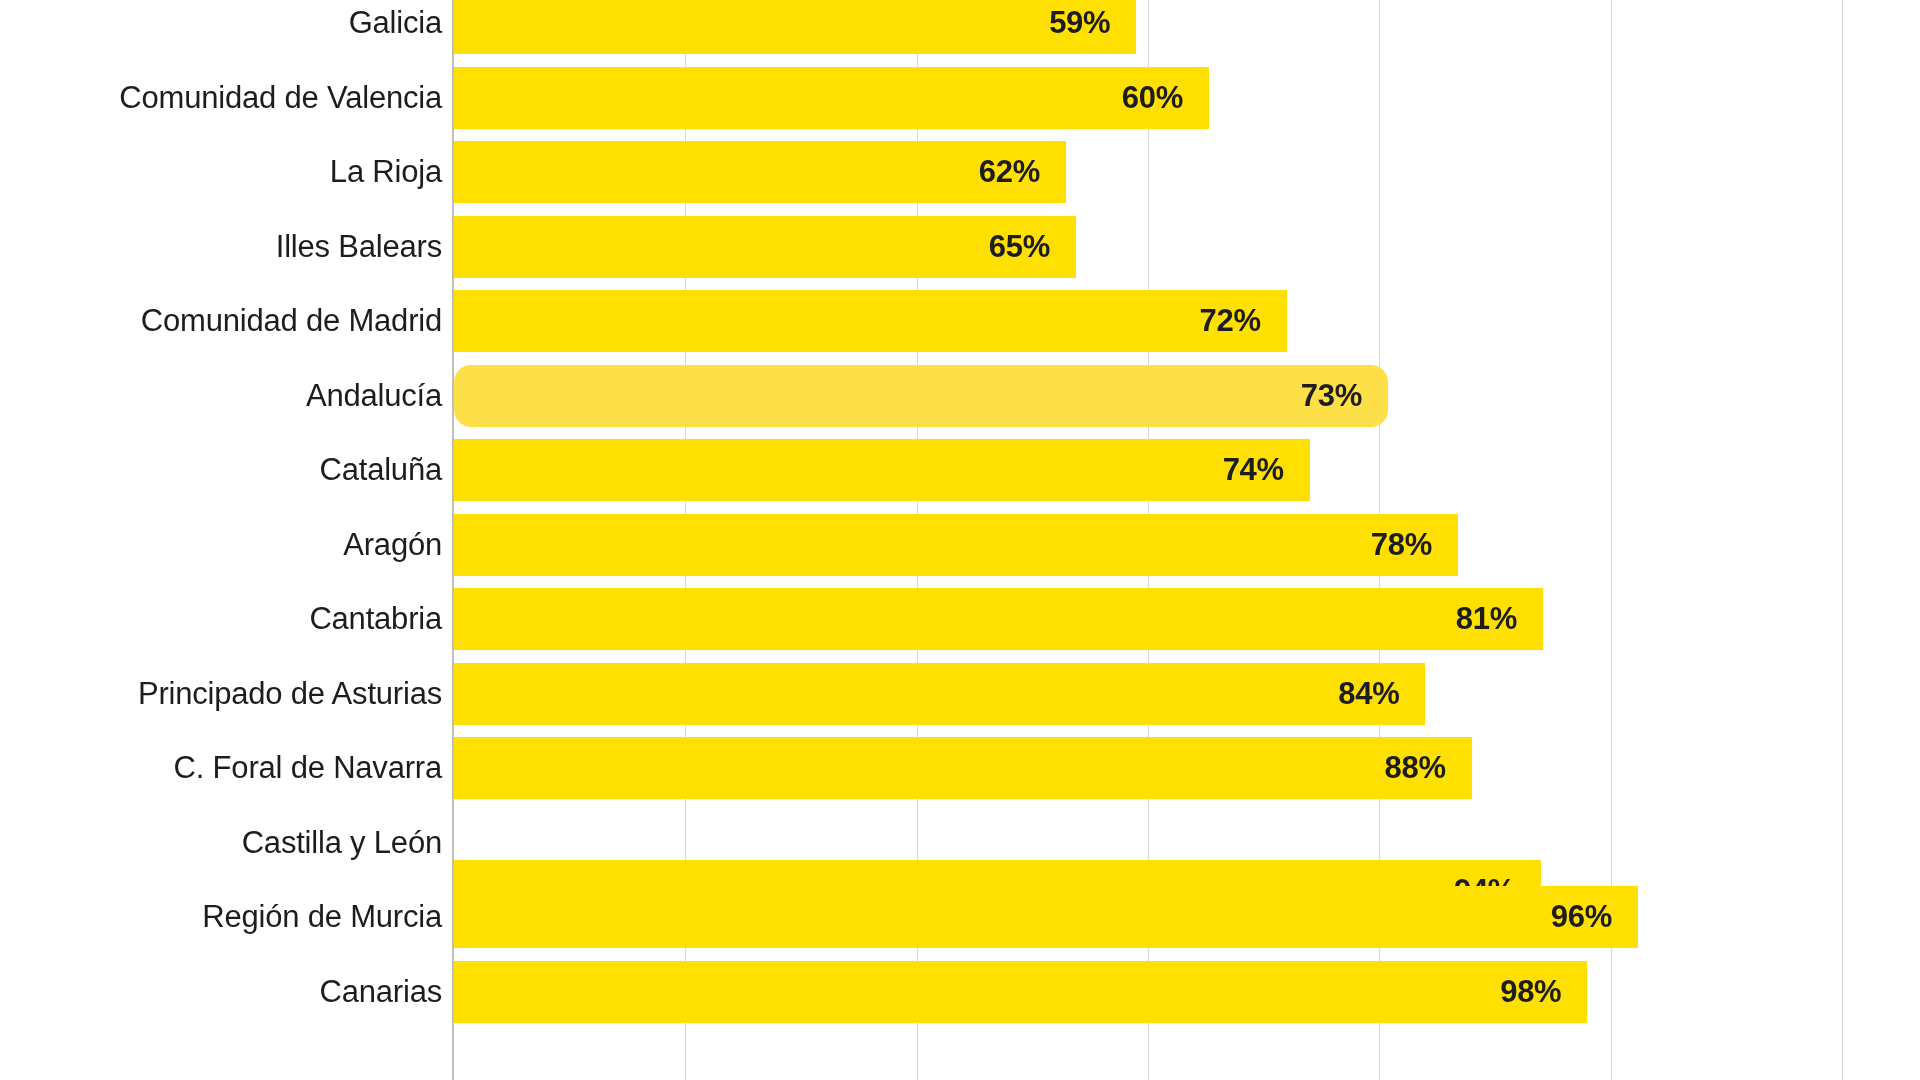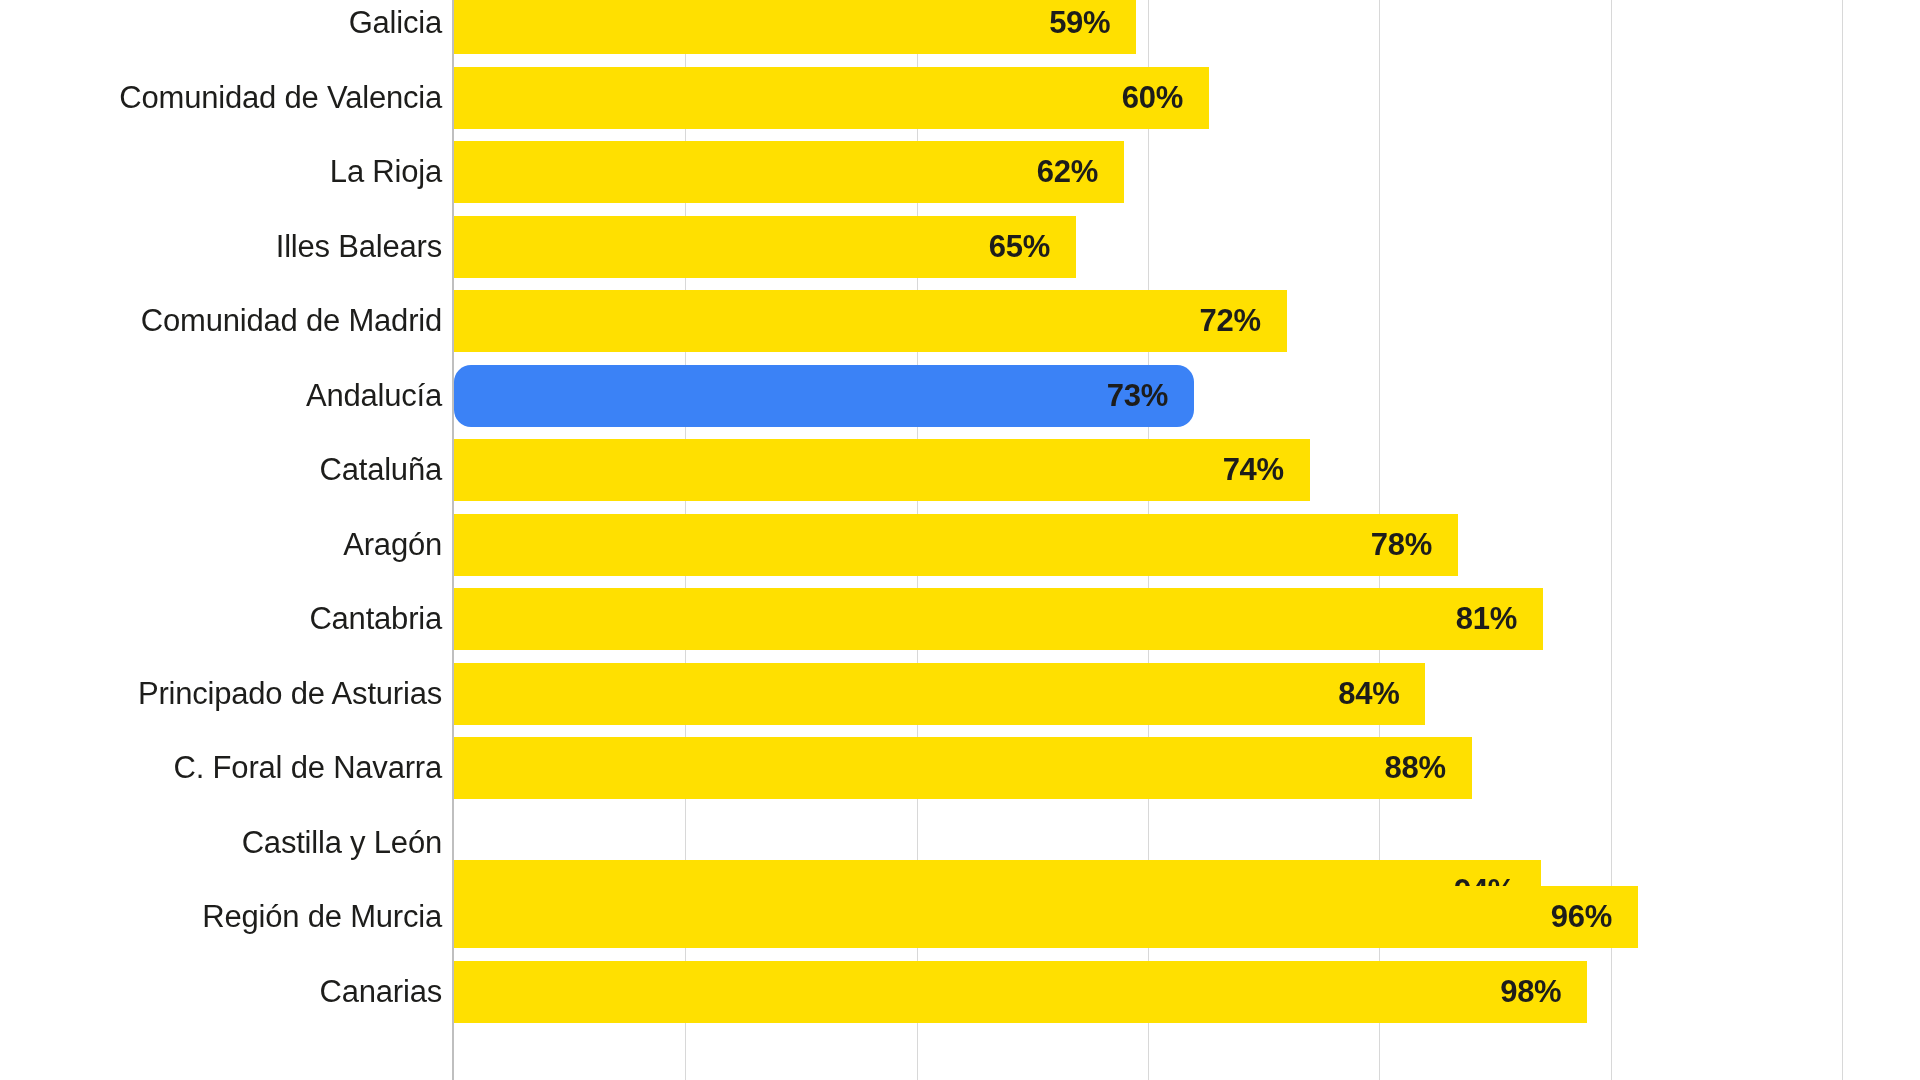--- a/index.html
+++ b/index.html
@@ -134,21 +134,21 @@
           <div class="cat-label">Comunidad de Valencia</div>
           <div class="bar-wrap">
             <div class="bar" style="width: 755px; background: rgb(255, 224, 0);">
               <span class="bar-value">60%</span>
             </div>
           </div>
         </div>
         <div class="row">
           <div class="cat-label">La Rioja</div>
           <div class="bar-wrap">
-            <div class="bar" style="width: 670px; background: rgb(255, 224, 0); text-align: right;">
+            <div class="bar" style="width: 612px; background: rgb(255, 224, 0); text-align: right;">
               <span class="bar-value">62%</span>
             </div>
           </div>
         </div>
         <div class="row">
           <div class="cat-label">Illes Balears</div>
           <div class="bar-wrap">
             <div class="bar" style="width: 622px; background: rgb(255, 224, 0);">
               <span class="bar-value">65%</span>
             </div>
@@ -158,21 +158,21 @@
           <div class="cat-label">Comunidad de Madrid</div>
           <div class="bar-wrap">
             <div class="bar" style="width: 832.68px; background: rgb(255, 224, 0);">
               <span class="bar-value">72%</span>
             </div>
           </div>
         </div>
         <div class="row">
           <div class="cat-label">Andalucía</div>
           <div class="bar-wrap">
-            <div class="bar" style="width: 740px; background: #3b82f6; border-radius: 17px;">
+            <div class="bar" style="width: 934px; background: #fde047; border-radius: 17px;">
               <span class="bar-value">73%</span>
             </div>
           </div>
         </div>
         <div class="row">
           <div class="cat-label">Cataluña</div>
           <div class="bar-wrap">
             <div class="bar" style="width: 855.81px; background: rgb(255, 224, 0);">
               <span class="bar-value">74%</span>
             </div>

